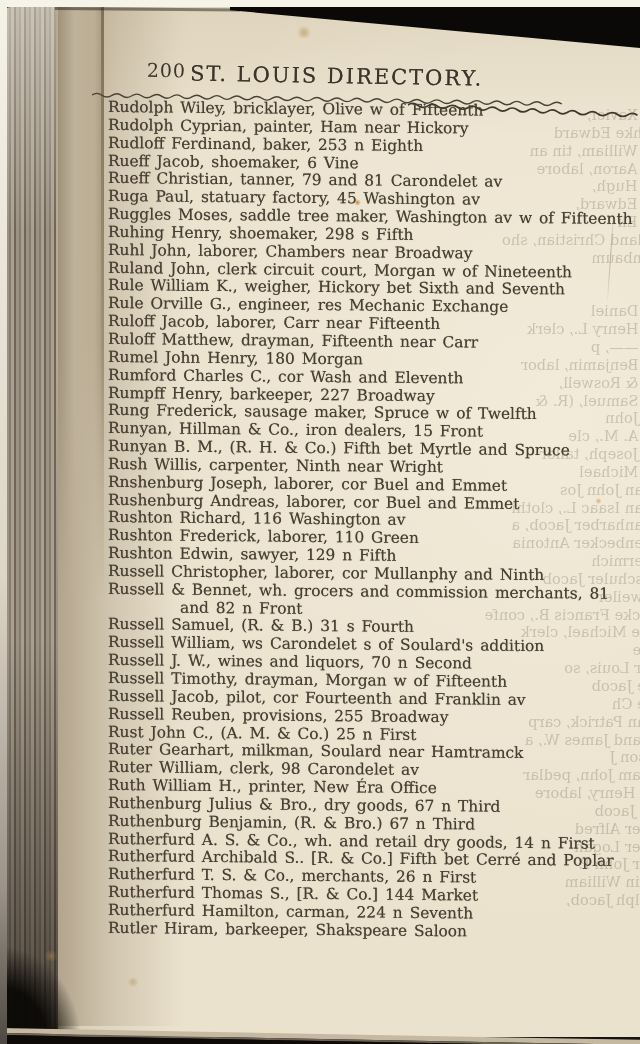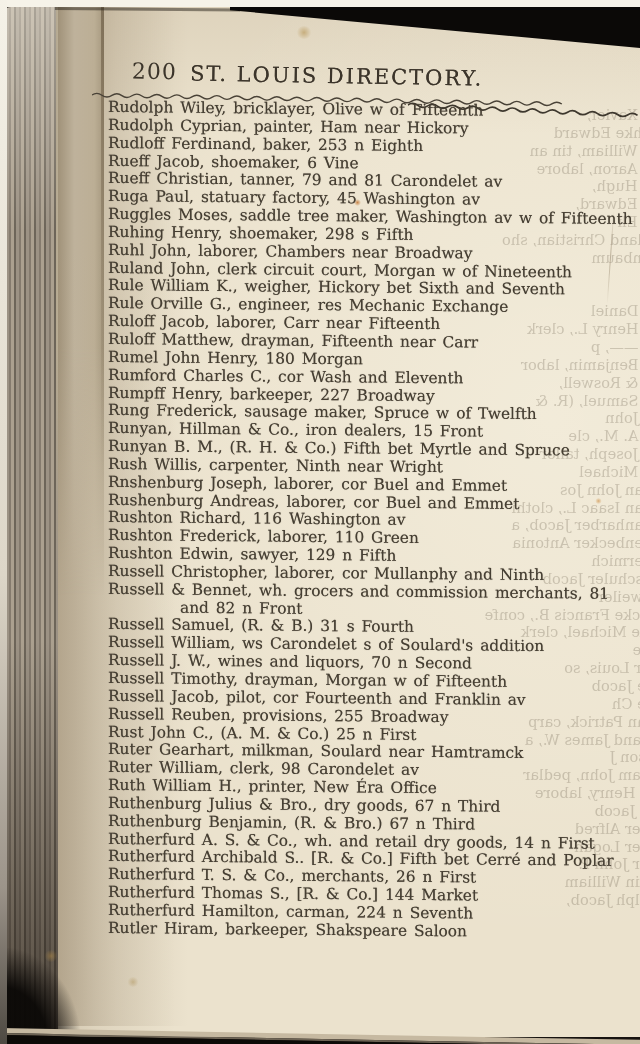--- a/index.html
+++ b/index.html
@@ -63,21 +63,21 @@
   .corner-shadow{
     position:absolute;left:0;top:948px;width:80px;height:96px;z-index:6;
     background:radial-gradient(ellipse at 0% 100%, rgba(10,8,6,0.95) 42%, rgba(10,8,6,0) 72%);
   }
   
   .header{
     position:absolute;left:102px;top:58px;width:560px;z-index:5;
     transform:rotate(1deg);transform-origin:left top;
     color:#3c352b;
   }
-  .pagenum{position:absolute;left:30px;top:0;font-size:22px;letter-spacing:1px;}
+  .pagenum{position:absolute;left:45px;top:0;font-size:19px;letter-spacing:1px;}
   .title{position:absolute;left:0;right:90px;top:2px;text-align:center;font-size:21px;letter-spacing:2px;
     text-shadow:0 0 0.6px rgba(60,53,43,0.8);}
   .rule1{position:absolute;left:92px;top:90px;z-index:5;transform:rotate(1.1deg);transform-origin:left top;}
   .rule2{position:absolute;left:408px;top:100px;z-index:5;transform:rotate(2.6deg);transform-origin:left top;}
   
   .entries{
     position:absolute;left:108px;top:99px;z-index:5;
     transform:skewY(0.55deg);transform-origin:left top;
     color:#453e32;
   }

